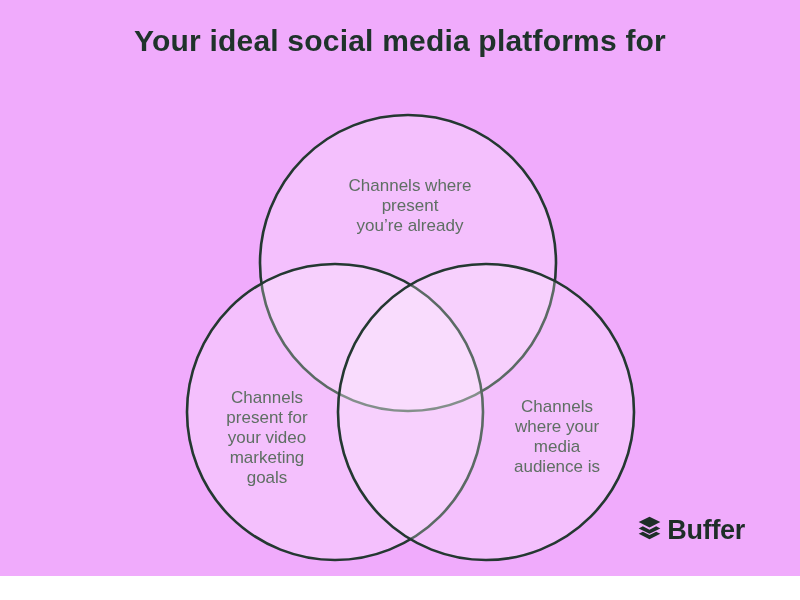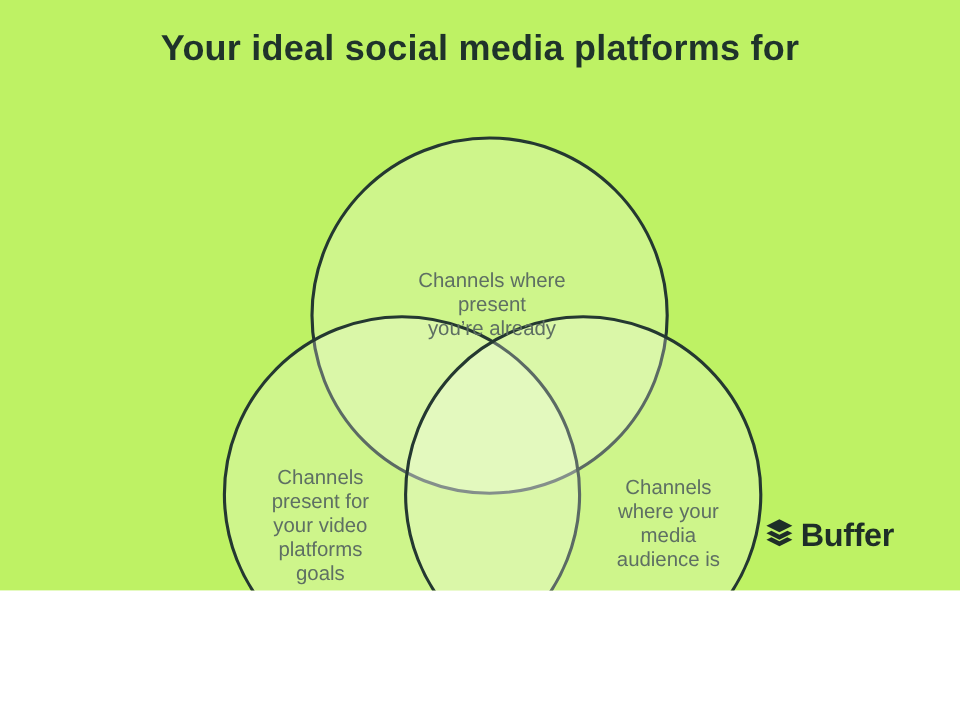--- a/index.html
+++ b/index.html
@@ -2,22 +2,22 @@
 <html><head>
 <meta charset="utf-8">
 <style>
   html, body {
     margin: 0;
     padding: 0;
   }
   .canvas {
     position: relative;
     width: 800px;
-    height: 492px;
-    background: #bef264;
+    height: 576px;
+    background: #f0abfc;
     overflow: hidden;
     font-family: "Liberation Sans", sans-serif;
   }
   .title {
     position: absolute;
     top: 22px;
     left: 0;
     width: 100%;
     text-align: center;
     color: #1f332b;
@@ -83,31 +83,31 @@
   <div class="title">
     <div>Your ideal social media platforms for</div>
   </div>
 
   <svg class="venn-svg" width="800" height="600" viewBox="0 0 800 600">
     <circle cx="408" cy="263" r="148"></circle>
     <circle cx="335" cy="412" r="148"></circle>
     <circle cx="486" cy="412" r="148"></circle>
   </svg>
 
-  <div class="vlabel" style="left:410px; top:206px;margin-top:48px;">
+  <div class="vlabel" style="left:410px; top:206px;">
     <div>Channels where</div>
     <div>present</div>
     <div>you’re already</div>
   </div>
 
   <div class="vlabel" style="left:267px; top:438px;">
     <div>Channels</div>
     <div>present for</div>
     <div>your video</div>
-    <div>platforms</div>
+    <div>marketing</div>
     <div>goals</div>
   </div>
 
   <div class="vlabel" style="left:557px; top:437px;">
     <div>Channels</div>
     <div>where your</div>
     <div>media</div>
     <div>audience is</div>
   </div>
 

